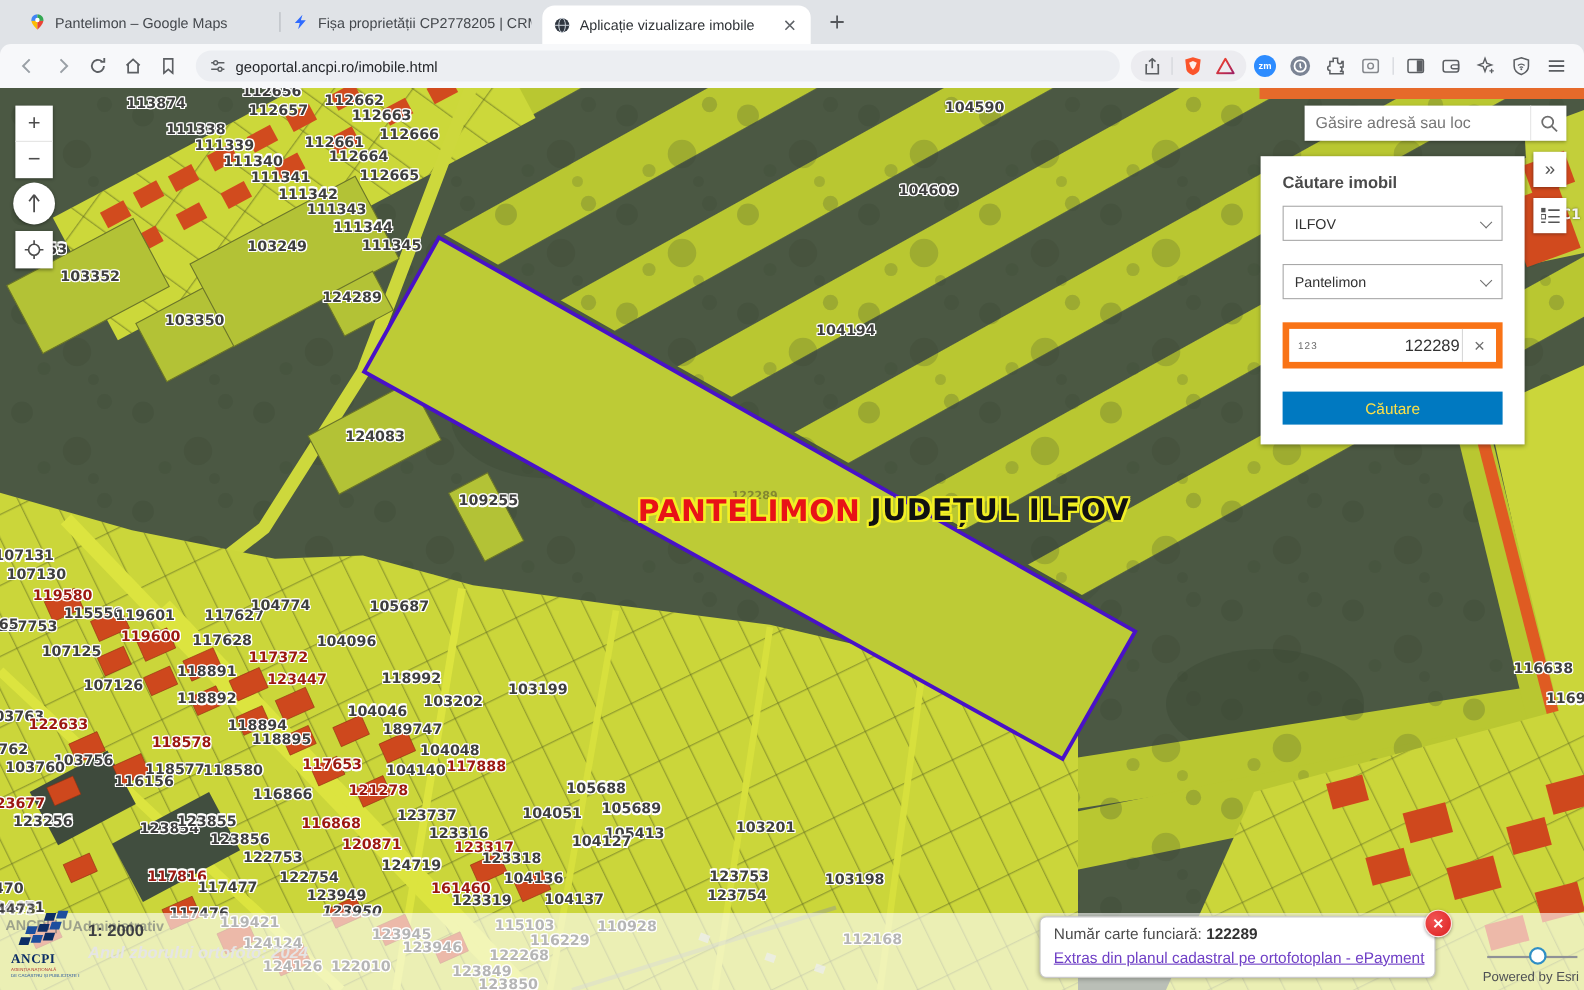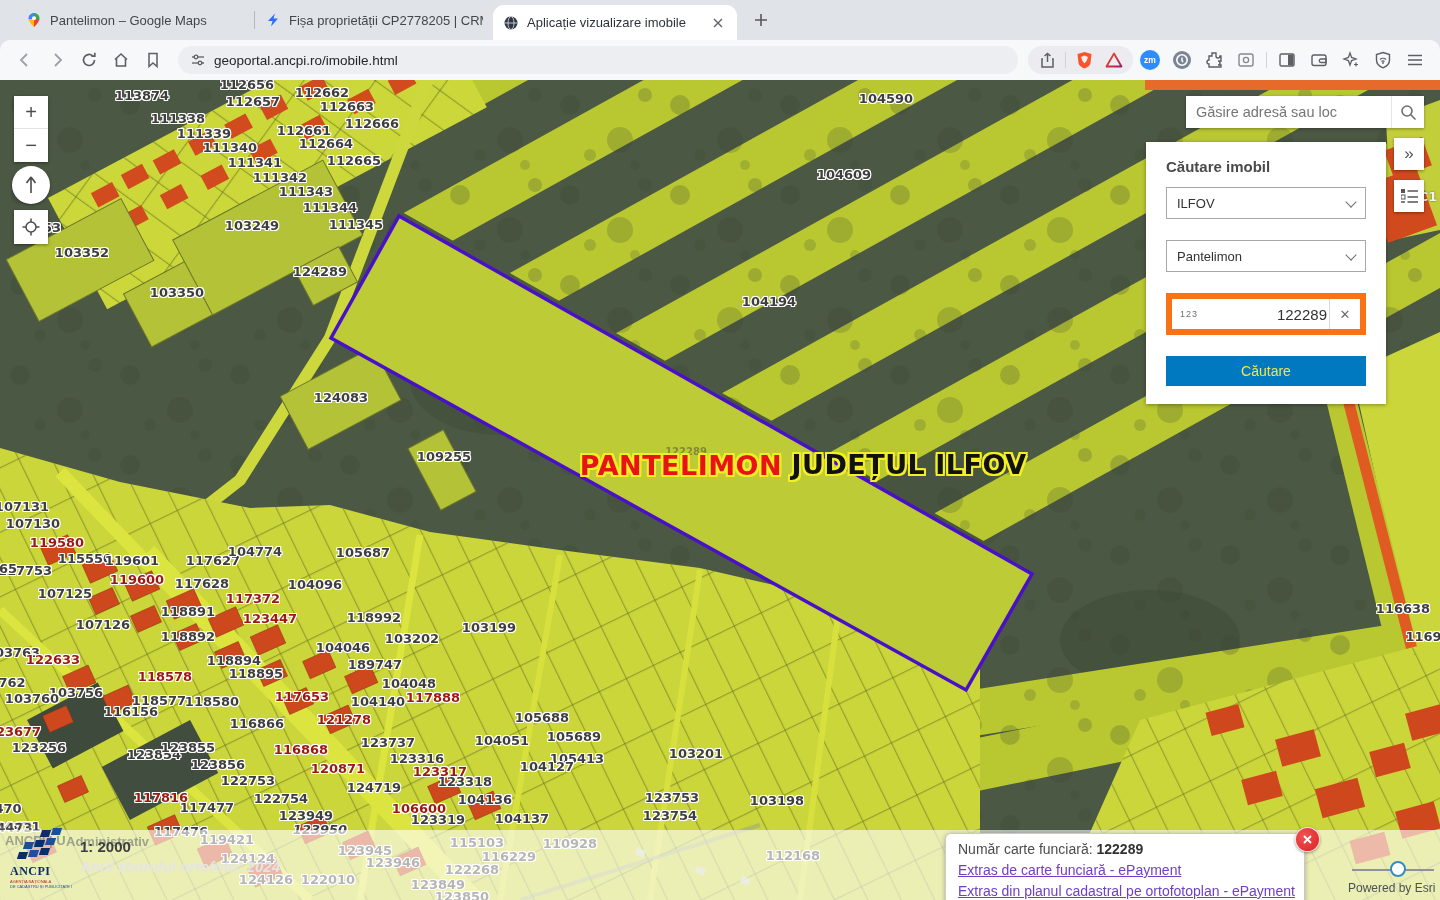--- a/index.html
+++ b/index.html
@@ -463,21 +463,21 @@
         <div class="lbl" style="left: 218px; top: 684px;">123856</div>
         <div class="lbl red" style="left: 338px; top: 688px;">120871</div>
         <div class="lbl" style="left: 417px; top: 678px;">123316</div>
         <div class="lbl" style="left: 248px; top: 700px;">122753</div>
         <div class="lbl red" style="left: 440px; top: 691px;">123317</div>
         <div class="lbl" style="left: 374px; top: 707px;">124719</div>
         <div class="lbl" style="left: 465px; top: 701px;">123318</div>
         <div class="lbl red" style="left: 161px; top: 717px;">117816</div>
         <div class="lbl" style="left: 207px; top: 727px;">117477</div>
         <div class="lbl" style="left: 281px; top: 718px;">122754</div>
-        <div class="lbl red" style="left: 419px; top: 728px;">106600</div>
+        <div class="lbl red" style="left: 419px; top: 728px;">161460</div>
         <div class="lbl" style="left: 306px; top: 735px;">123949</div>
         <div class="lbl" style="left: 438px; top: 739px;">123319</div>
         <div class="lbl" style="left: 8px; top: 728px;">470</div>
         <div class="lbl" style="left: 18px; top: 746px;">24471</div>
         <div class="lbl" style="left: 489px; top: 547px;">103199</div>
         <div class="lbl" style="left: 542px; top: 637px;">105688</div>
         <div class="lbl" style="left: 502px; top: 660px;">104051</div>
         <div class="lbl" style="left: 574px; top: 656px;">105689</div>
         <div class="lbl" style="left: 577px; top: 678px;">105413</div>
         <div class="lbl" style="left: 696px; top: 673px;">103201</div>
@@ -587,21 +587,20 @@
         <div class="logotxt">ANCPI</div>
         <div class="logosub">AGENȚIA NAȚIONALĂ</div>
         <div class="logosub blue">DE CADASTRU ȘI PUBLICITATE IMOBILIARĂ</div>
       </div>
       <div class="scaletxt">1: 2000</div>
       <div class="flighttxt">Anul zborului ortofoto: 2024</div>
     </div>
 
     <div class="popup">
       <div class="l1"><span>Număr carte funciară: </span><b>122289</b></div>
-      <a href="#">Extras de carte funciară - ePayment</a>
       <a href="#">Extras din planul cadastral pe ortofotoplan - ePayment</a>
     </div>
     <div class="closebtn">
       <svg width="11" height="11" viewBox="0 0 11 11">
           <path d="M2,2 L9,9 M9,2 L2,9" stroke="#fff" stroke-width="1.8"></path>
         </svg>
     </div>
 
     <div class="slider"></div>
     <div class="sliderknob"></div>

